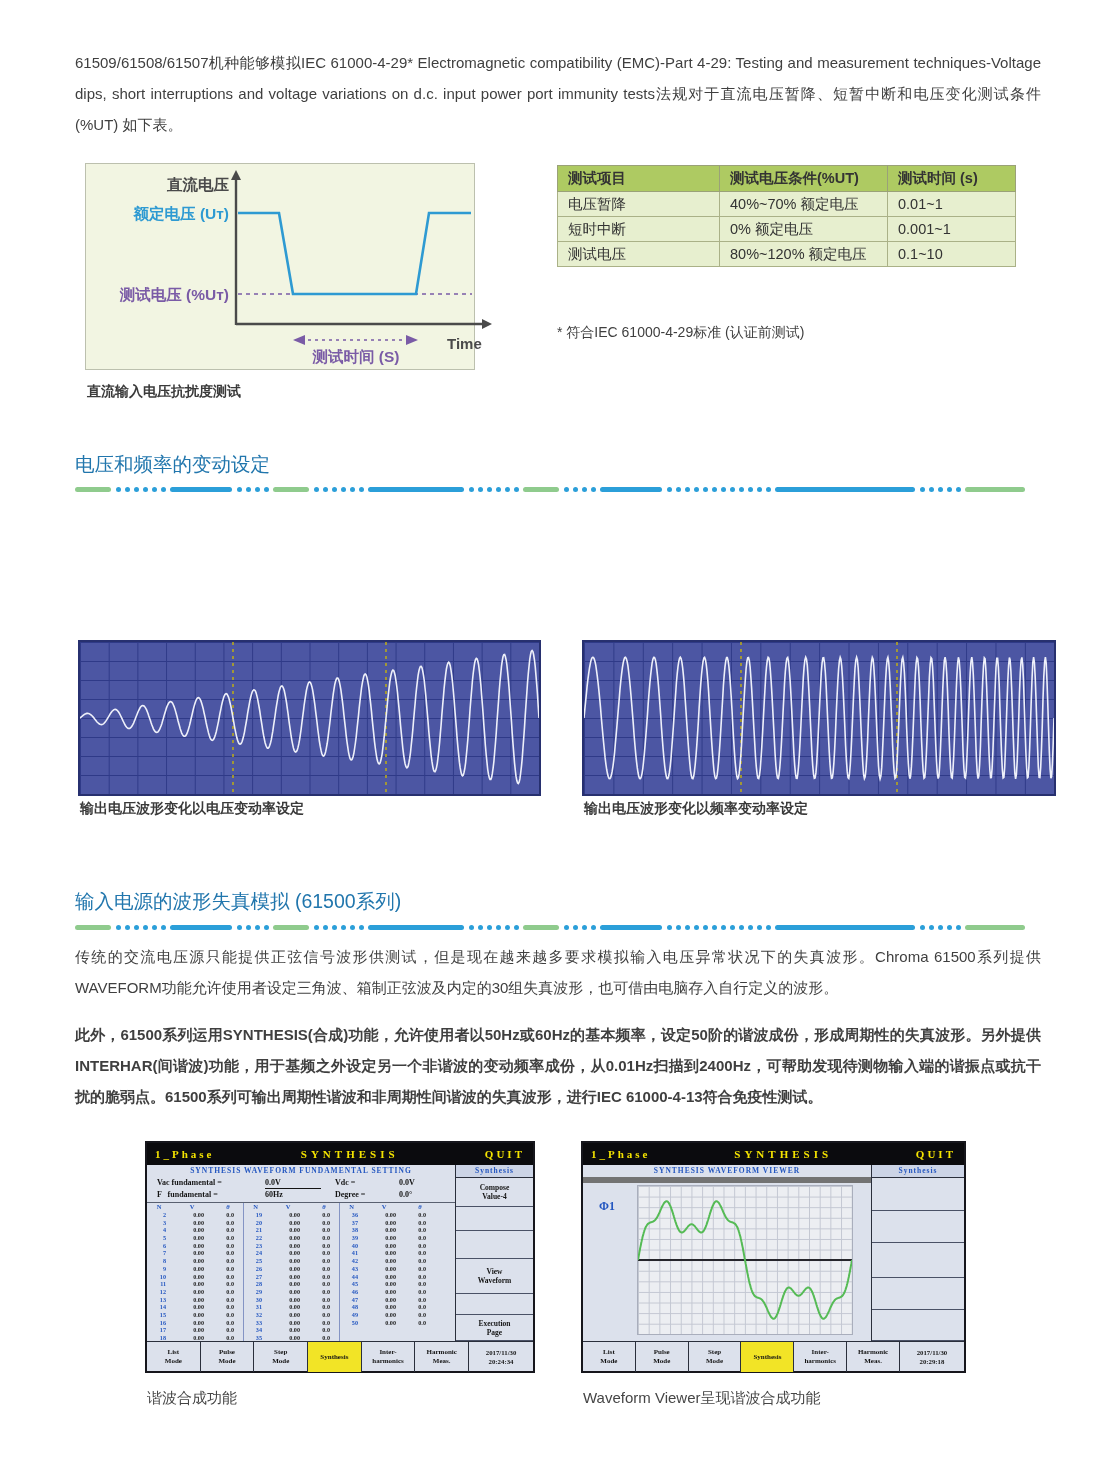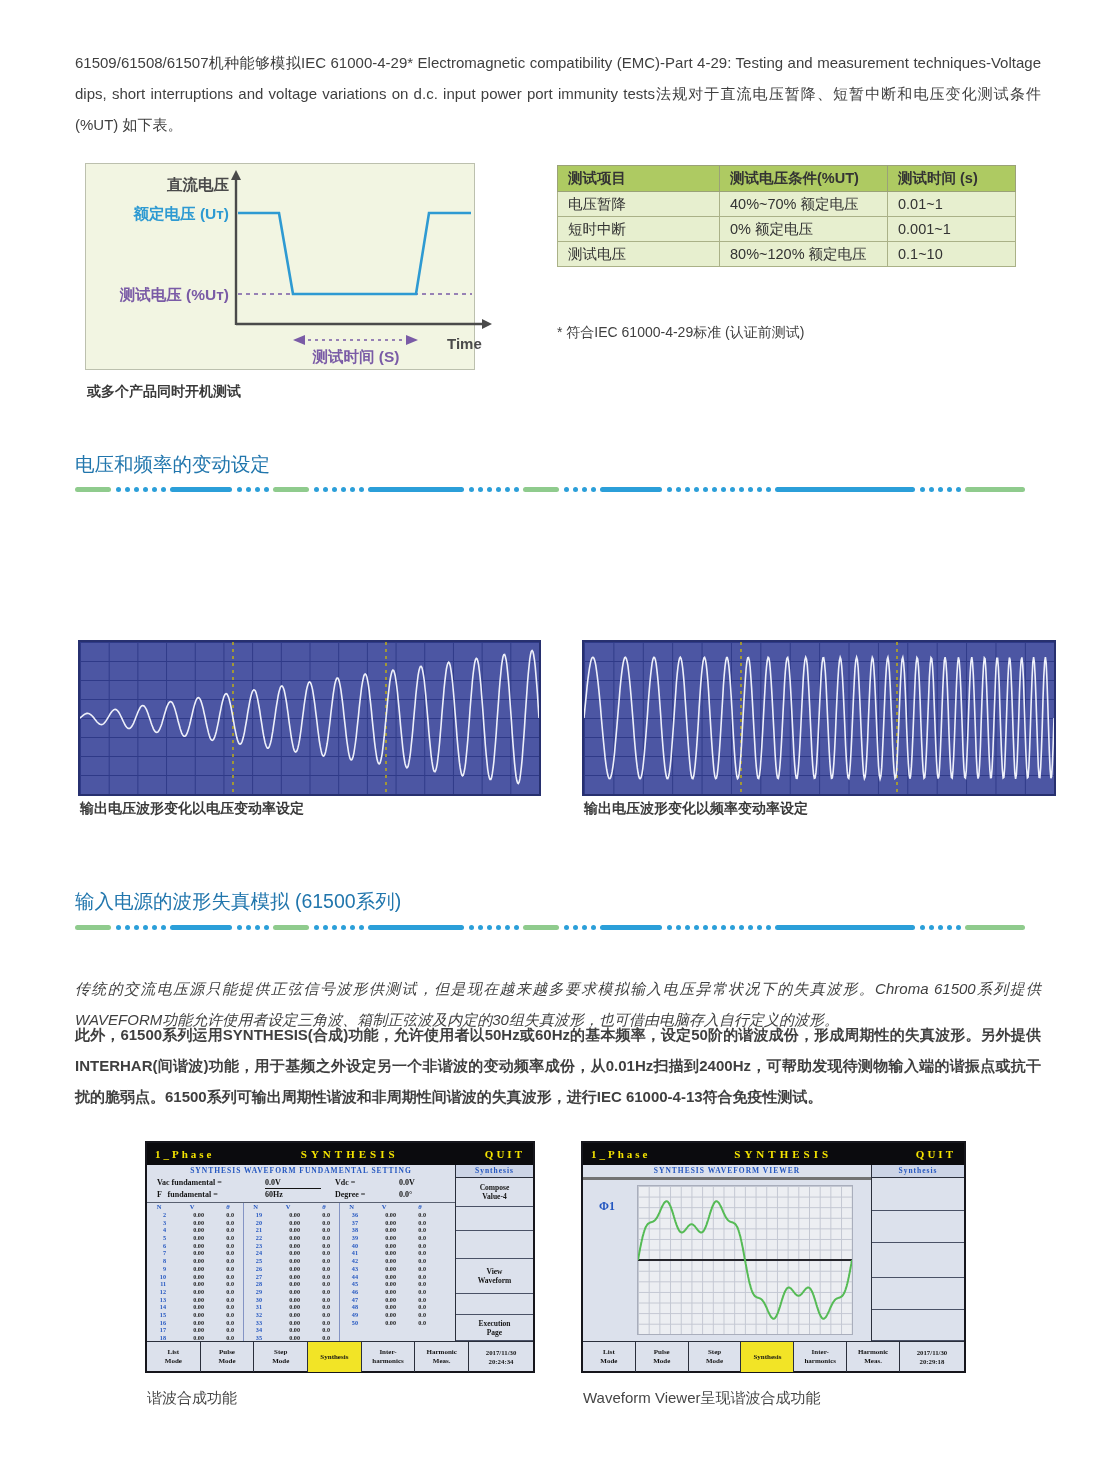--- a/index.html
+++ b/index.html
@@ -111,21 +111,21 @@
       <polygon points="207,176 219,171 219,181" fill="#7a5ba6"></polygon>
       <polygon points="332,176 320,171 320,181" fill="#7a5ba6"></polygon>
 
       <text x="143" y="26" text-anchor="end" font-size="15.5" font-weight="bold" fill="#4a4a4a">直流电压</text>
       <text x="143" y="55" text-anchor="end" font-size="15.5" font-weight="bold" fill="#2e9ad2">额定电压 (Uᴛ)</text>
       <text x="143" y="136" text-anchor="end" font-size="15.5" font-weight="bold" fill="#7a5ba6">测试电压 (%Uᴛ)</text>
       <text x="270" y="198" text-anchor="middle" font-size="15.5" font-weight="bold" fill="#7a5ba6">测试时间 (S)</text>
       <text x="361" y="185" font-size="15" font-weight="bold" fill="#4a4a4a">Time</text>
     </svg>
   </div>
-  <div class="cap" style="left:87px;top:383px;">或多个产品同时开机测试</div>
+  <div class="cap" style="left:87px;top:383px;">直流输入电压抗扰度测试</div>
 
   <table class="ttable">
     <thead>
         <tr>
           <th>测试项目</th>
           <th>测试电压条件(%UT)</th>
           <th>测试时间 (s)</th>
         </tr>
       </thead>
     <tbody>
@@ -272,21 +272,21 @@
       <span class="dot b"></span>
       <span class="dot b"></span>
       <span class="dash b" style="width: 140px;"></span>
       <span class="dot b"></span>
       <span class="dot b"></span>
       <span class="dot b"></span>
       <span class="dot b"></span>
       <span class="dot b"></span>
       <span class="dash g" style="width: 60px;"></span>
     </div>
-  <div class="para" style="top:973px;font-style:italic;">传统的交流电压源只能提供正弦信号波形供测试，但是现在越来越多要求模拟输入电压异常状况下的失真波形。Chroma 61500系列提供WAVEFORM功能允许使用者设定三角波、箱制正弦波及内定的30组失真波形，也可借由电脑存入自行定义的波形。</div>
+  <div class="para" style="top:941px;">传统的交流电压源只能提供正弦信号波形供测试，但是现在越来越多要求模拟输入电压异常状况下的失真波形。Chroma 61500系列提供WAVEFORM功能允许使用者设定三角波、箱制正弦波及内定的30组失真波形，也可借由电脑存入自行定义的波形。</div>
   <div class="para" style="top:1019px;font-weight:bold;">此外，61500系列运用SYNTHESIS(合成)功能，允许使用者以50Hz或60Hz的基本频率，设定50阶的谐波成份，形成周期性的失真波形。另外提供INTERHAR(间谐波)功能，用于基频之外设定另一个非谐波的变动频率成份，从0.01Hz扫描到2400Hz，可帮助发现待测物输入端的谐振点或抗干扰的脆弱点。61500系列可输出周期性谐波和非周期性间谐波的失真波形，进行IEC 61000-4-13符合免疫性测试。</div>
 
   <div class="screen" id="screen-left" style="left:145px;width:390px;">
     <div class="tbar">
       <span class="tl">1_Phase</span>
       <span class="tc">SYNTHESIS</span>
       <span class="tr">QUIT</span>
     </div>
     <div class="sbody">
       <div class="content">
@@ -499,21 +499,21 @@
   </div>
 
   <div class="screen screen-right" id="screen-right" style="left:581px;width:385px;">
     <div class="tbar">
       <span class="tl">1_Phase</span>
       <span class="tc">SYNTHESIS</span>
       <span class="tr">QUIT</span>
     </div>
     <div class="sbody">
       <div class="content">
-        <div class="subtitle" style="border-bottom:3px solid #737373;">SYNTHESIS WAVEFORM VIEWER</div>
+        <div class="subtitle" style="border-bottom:6px solid #737373;">SYNTHESIS WAVEFORM VIEWER</div>
         <div class="phase-label">Φ1</div>
         <div class="plot">
           <svg id="viewer-wave" width="214" height="148" viewBox="0 0 214 148">
             <line x1="0" y1="74" x2="214" y2="74" stroke="#26262c" stroke-width="2"></line>
             <polyline points="0.0,74.0 0.4,72.0 0.7,70.1 1.1,68.1 1.4,66.2 1.8,64.3 2.1,62.4 2.5,60.6 2.9,58.8 3.2,57.0 3.6,55.4 3.9,53.8 4.3,52.2 4.6,50.8 5.0,49.4 5.4,48.0 5.7,46.8 6.1,45.6 6.4,44.5 6.8,43.5 7.1,42.6 7.5,41.8 7.8,41.0 8.2,40.3 8.6,39.7 8.9,39.1 9.3,38.7 9.6,38.2 10.0,37.9 10.3,37.6 10.7,37.3 11.1,37.1 11.4,36.9 11.8,36.7 12.1,36.6 12.5,36.4 12.8,36.3 13.2,36.2 13.6,36.1 13.9,36.0 14.3,35.9 14.6,35.8 15.0,35.6 15.3,35.4 15.7,35.2 16.1,35.0 16.4,34.7 16.8,34.4 17.1,34.0 17.5,33.6 17.8,33.2 18.2,32.7 18.5,32.2 18.9,31.6 19.3,31.0 19.6,30.3 20.0,29.7 20.3,29.0 20.7,28.2 21.0,27.4 21.4,26.7 21.8,25.9 22.1,25.1 22.5,24.2 22.8,23.4 23.2,22.6 23.5,21.8 23.9,21.1 24.3,20.3 24.6,19.6 25.0,18.9 25.3,18.3 25.7,17.7 26.0,17.1 26.4,16.7 26.8,16.3 27.1,15.9 27.5,15.6 27.8,15.5 28.2,15.3 28.5,15.3 28.9,15.3 29.2,15.5 29.6,15.7 30.0,16.0 30.3,16.4 30.7,16.8 31.0,17.4 31.4,18.0 31.7,18.7 32.1,19.4 32.5,20.3 32.8,21.1 33.2,22.1 33.5,23.1 33.9,24.1 34.2,25.2 34.6,26.3 35.0,27.5 35.3,28.6 35.7,29.8 36.0,31.0 36.4,32.2 36.7,33.3 37.1,34.5 37.4,35.6 37.8,36.7 38.2,37.8 38.5,38.8 38.9,39.7 39.2,40.7 39.6,41.5 39.9,42.3 40.3,43.1 40.7,43.7 41.0,44.3 41.4,44.9 41.7,45.3 42.1,45.7 42.4,46.0 42.8,46.2 43.2,46.4 43.5,46.5 43.9,46.5 44.2,46.5 44.6,46.4 44.9,46.2 45.3,46.0 45.7,45.7 46.0,45.4 46.4,45.0 46.7,44.6 47.1,44.2 47.4,43.8 47.8,43.3 48.1,42.9 48.5,42.4 48.9,41.9 49.2,41.5 49.6,41.0 49.9,40.6 50.3,40.2 50.6,39.8 51.0,39.5 51.4,39.2 51.7,38.9 52.1,38.7 52.4,38.5 52.8,38.4 53.1,38.3 53.5,38.3 53.9,38.3 54.2,38.4 54.6,38.5 54.9,38.7 55.3,38.9 55.6,39.2 56.0,39.5 56.4,39.8 56.7,40.2 57.1,40.6 57.4,41.0 57.8,41.5 58.1,41.9 58.5,42.4 58.9,42.9 59.2,43.3 59.6,43.8 59.9,44.2 60.3,44.6 60.6,45.0 61.0,45.4 61.3,45.7 61.7,46.0 62.1,46.2 62.4,46.4 62.8,46.5 63.1,46.5 63.5,46.5 63.8,46.4 64.2,46.2 64.6,46.0 64.9,45.7 65.3,45.3 65.6,44.9 66.0,44.3 66.3,43.7 66.7,43.1 67.1,42.3 67.4,41.5 67.8,40.7 68.1,39.7 68.5,38.8 68.8,37.8 69.2,36.7 69.5,35.6 69.9,34.5 70.3,33.3 70.6,32.2 71.0,31.0 71.3,29.8 71.7,28.6 72.0,27.5 72.4,26.3 72.8,25.2 73.1,24.1 73.5,23.1 73.8,22.1 74.2,21.1 74.5,20.3 74.9,19.4 75.3,18.7 75.6,18.0 76.0,17.4 76.3,16.8 76.7,16.4 77.0,16.0 77.4,15.7 77.8,15.5 78.1,15.3 78.5,15.3 78.8,15.3 79.2,15.5 79.5,15.6 79.9,15.9 80.3,16.3 80.6,16.7 81.0,17.1 81.3,17.7 81.7,18.3 82.0,18.9 82.4,19.6 82.7,20.3 83.1,21.1 83.5,21.8 83.8,22.6 84.2,23.4 84.5,24.2 84.9,25.1 85.2,25.9 85.6,26.7 86.0,27.4 86.3,28.2 86.7,29.0 87.0,29.7 87.4,30.3 87.7,31.0 88.1,31.6 88.5,32.2 88.8,32.7 89.2,33.2 89.5,33.6 89.9,34.0 90.2,34.4 90.6,34.7 91.0,35.0 91.3,35.2 91.7,35.4 92.0,35.6 92.4,35.8 92.7,35.9 93.1,36.0 93.4,36.1 93.8,36.2 94.2,36.3 94.5,36.4 94.9,36.6 95.2,36.7 95.6,36.9 95.9,37.1 96.3,37.3 96.7,37.6 97.0,37.9 97.4,38.2 97.7,38.7 98.1,39.1 98.4,39.7 98.8,40.3 99.2,41.0 99.5,41.8 99.9,42.6 100.2,43.5 100.6,44.5 100.9,45.6 101.3,46.8 101.6,48.0 102.0,49.4 102.4,50.8 102.7,52.2 103.1,53.8 103.4,55.4 103.8,57.0 104.1,58.8 104.5,60.6 104.9,62.4 105.2,64.3 105.6,66.2 105.9,68.1 106.3,70.1 106.6,72.0 107.0,74.0 107.4,76.0 107.7,77.9 108.1,79.9 108.4,81.8 108.8,83.7 109.1,85.6 109.5,87.4 109.9,89.2 110.2,91.0 110.6,92.6 110.9,94.2 111.3,95.8 111.6,97.2 112.0,98.6 112.4,100.0 112.7,101.2 113.1,102.4 113.4,103.5 113.8,104.5 114.1,105.4 114.5,106.2 114.8,107.0 115.2,107.7 115.6,108.3 115.9,108.9 116.3,109.3 116.6,109.8 117.0,110.1 117.3,110.4 117.7,110.7 118.1,110.9 118.4,111.1 118.8,111.3 119.1,111.4 119.5,111.6 119.8,111.7 120.2,111.8 120.6,111.9 120.9,112.0 121.3,112.1 121.6,112.2 122.0,112.4 122.3,112.6 122.7,112.8 123.0,113.0 123.4,113.3 123.8,113.6 124.1,114.0 124.5,114.4 124.8,114.8 125.2,115.3 125.5,115.8 125.9,116.4 126.3,117.0 126.6,117.7 127.0,118.3 127.3,119.0 127.7,119.8 128.0,120.6 128.4,121.3 128.8,122.1 129.1,122.9 129.5,123.8 129.8,124.6 130.2,125.4 130.5,126.2 130.9,126.9 131.3,127.7 131.6,128.4 132.0,129.1 132.3,129.7 132.7,130.3 133.0,130.9 133.4,131.3 133.8,131.7 134.1,132.1 134.5,132.4 134.8,132.5 135.2,132.7 135.5,132.7 135.9,132.7 136.2,132.5 136.6,132.3 137.0,132.0 137.3,131.6 137.7,131.2 138.0,130.6 138.4,130.0 138.7,129.3 139.1,128.6 139.5,127.7 139.8,126.9 140.2,125.9 140.5,124.9 140.9,123.9 141.2,122.8 141.6,121.7 142.0,120.5 142.3,119.4 142.7,118.2 143.0,117.0 143.4,115.8 143.7,114.7 144.1,113.5 144.5,112.4 144.8,111.3 145.2,110.2 145.5,109.2 145.9,108.3 146.2,107.3 146.6,106.5 146.9,105.7 147.3,104.9 147.7,104.3 148.0,103.7 148.4,103.1 148.7,102.7 149.1,102.3 149.4,102.0 149.8,101.8 150.2,101.6 150.5,101.5 150.9,101.5 151.2,101.5 151.6,101.6 151.9,101.8 152.3,102.0 152.7,102.3 153.0,102.6 153.4,103.0 153.7,103.4 154.1,103.8 154.4,104.2 154.8,104.7 155.2,105.1 155.5,105.6 155.9,106.1 156.2,106.5 156.6,107.0 156.9,107.4 157.3,107.8 157.6,108.2 158.0,108.5 158.4,108.8 158.7,109.1 159.1,109.3 159.4,109.5 159.8,109.6 160.1,109.7 160.5,109.7 160.9,109.7 161.2,109.6 161.6,109.5 161.9,109.3 162.3,109.1 162.6,108.8 163.0,108.5 163.4,108.2 163.7,107.8 164.1,107.4 164.4,107.0 164.8,106.5 165.1,106.1 165.5,105.6 165.8,105.1 166.2,104.7 166.6,104.2 166.9,103.8 167.3,103.4 167.6,103.0 168.0,102.6 168.3,102.3 168.7,102.0 169.1,101.8 169.4,101.6 169.8,101.5 170.1,101.5 170.5,101.5 170.8,101.6 171.2,101.8 171.6,102.0 171.9,102.3 172.3,102.7 172.6,103.1 173.0,103.7 173.3,104.3 173.7,104.9 174.1,105.7 174.4,106.5 174.8,107.3 175.1,108.3 175.5,109.2 175.8,110.2 176.2,111.3 176.5,112.4 176.9,113.5 177.3,114.7 177.6,115.8 178.0,117.0 178.3,118.2 178.7,119.4 179.0,120.5 179.4,121.7 179.8,122.8 180.1,123.9 180.5,124.9 180.8,125.9 181.2,126.9 181.5,127.7 181.9,128.6 182.3,129.3 182.6,130.0 183.0,130.6 183.3,131.2 183.7,131.6 184.0,132.0 184.4,132.3 184.8,132.5 185.1,132.7 185.5,132.7 185.8,132.7 186.2,132.5 186.5,132.4 186.9,132.1 187.3,131.7 187.6,131.3 188.0,130.9 188.3,130.3 188.7,129.7 189.0,129.1 189.4,128.4 189.7,127.7 190.1,126.9 190.5,126.2 190.8,125.4 191.2,124.6 191.5,123.8 191.9,122.9 192.2,122.1 192.6,121.3 193.0,120.6 193.3,119.8 193.7,119.0 194.0,118.3 194.4,117.7 194.7,117.0 195.1,116.4 195.5,115.8 195.8,115.3 196.2,114.8 196.5,114.4 196.9,114.0 197.2,113.6 197.6,113.3 198.0,113.0 198.3,112.8 198.7,112.6 199.0,112.4 199.4,112.2 199.7,112.1 200.1,112.0 200.4,111.9 200.8,111.8 201.2,111.7 201.5,111.6 201.9,111.4 202.2,111.3 202.6,111.1 202.9,110.9 203.3,110.7 203.7,110.4 204.0,110.1 204.4,109.8 204.7,109.3 205.1,108.9 205.4,108.3 205.8,107.7 206.2,107.0 206.5,106.2 206.9,105.4 207.2,104.5 207.6,103.5 207.9,102.4 208.3,101.2 208.7,100.0 209.0,98.6 209.4,97.2 209.7,95.8 210.1,94.2 210.4,92.6 210.8,91.0 211.1,89.2 211.5,87.4 211.9,85.6 212.2,83.7 212.6,81.8 212.9,79.9 213.3,77.9 213.6,76.0 214.0,74.0 "></polyline>
           </svg>
         </div>
       </div>
       <div class="sidebar">
           <div class="sb-head">Synthesis</div>

